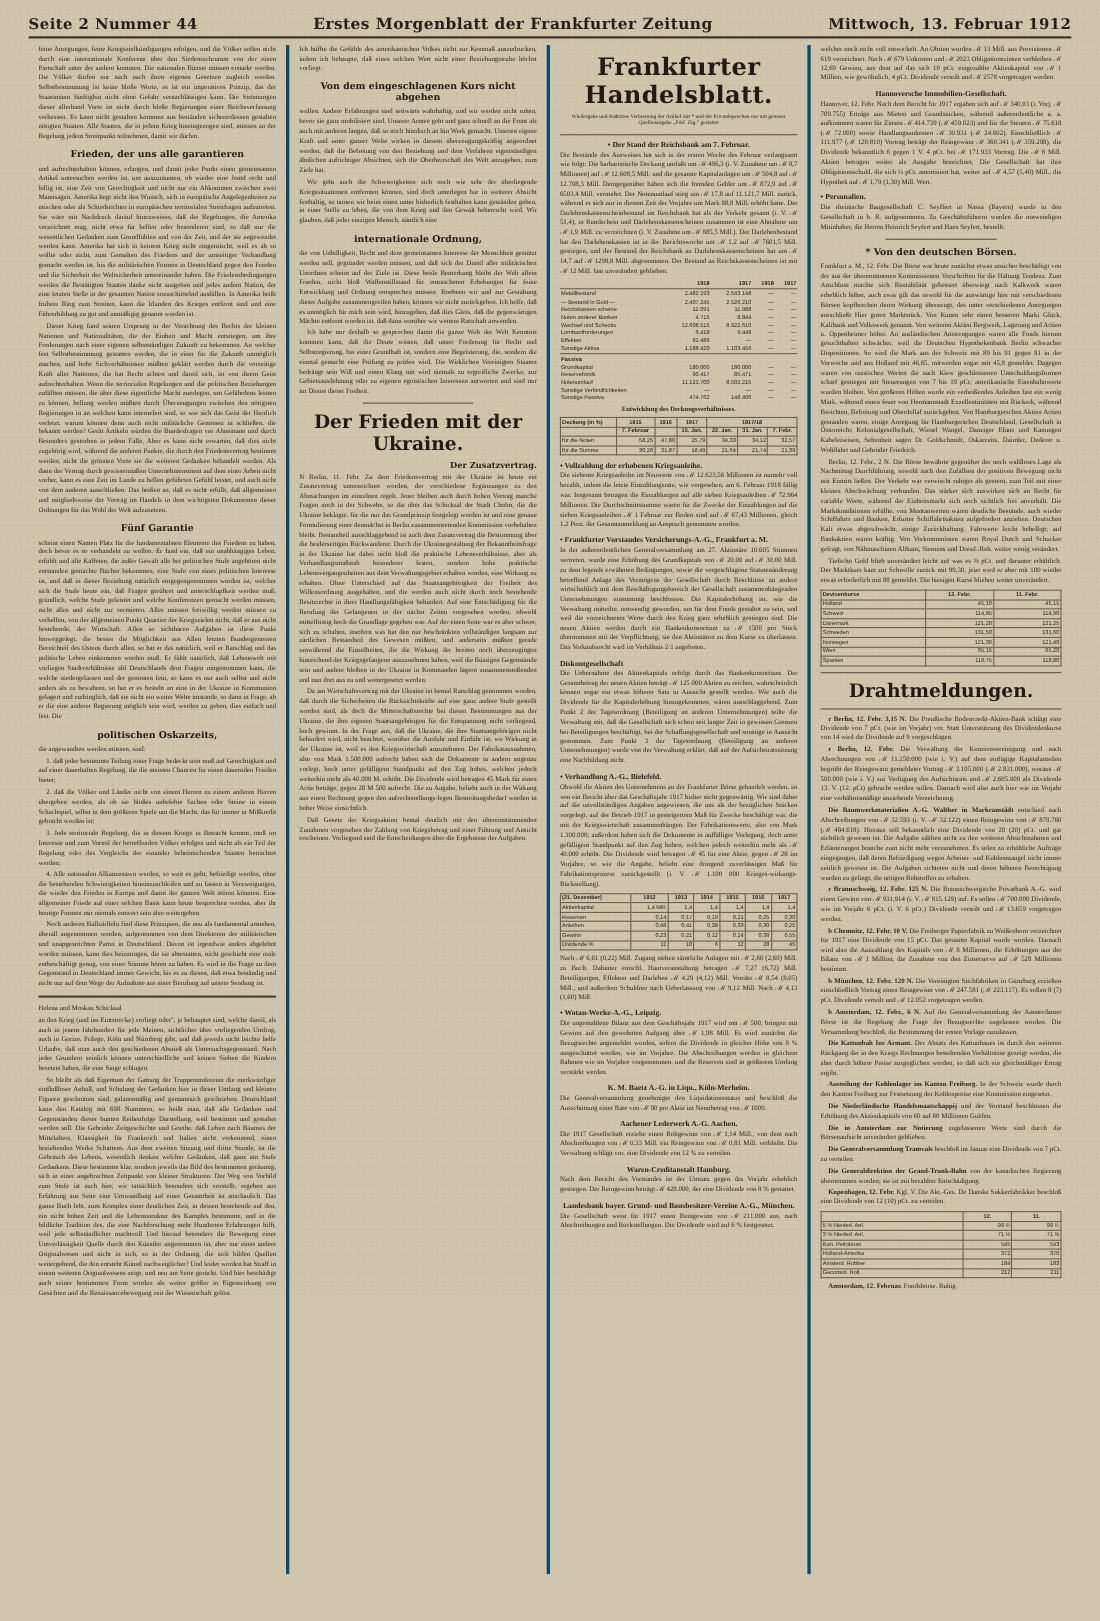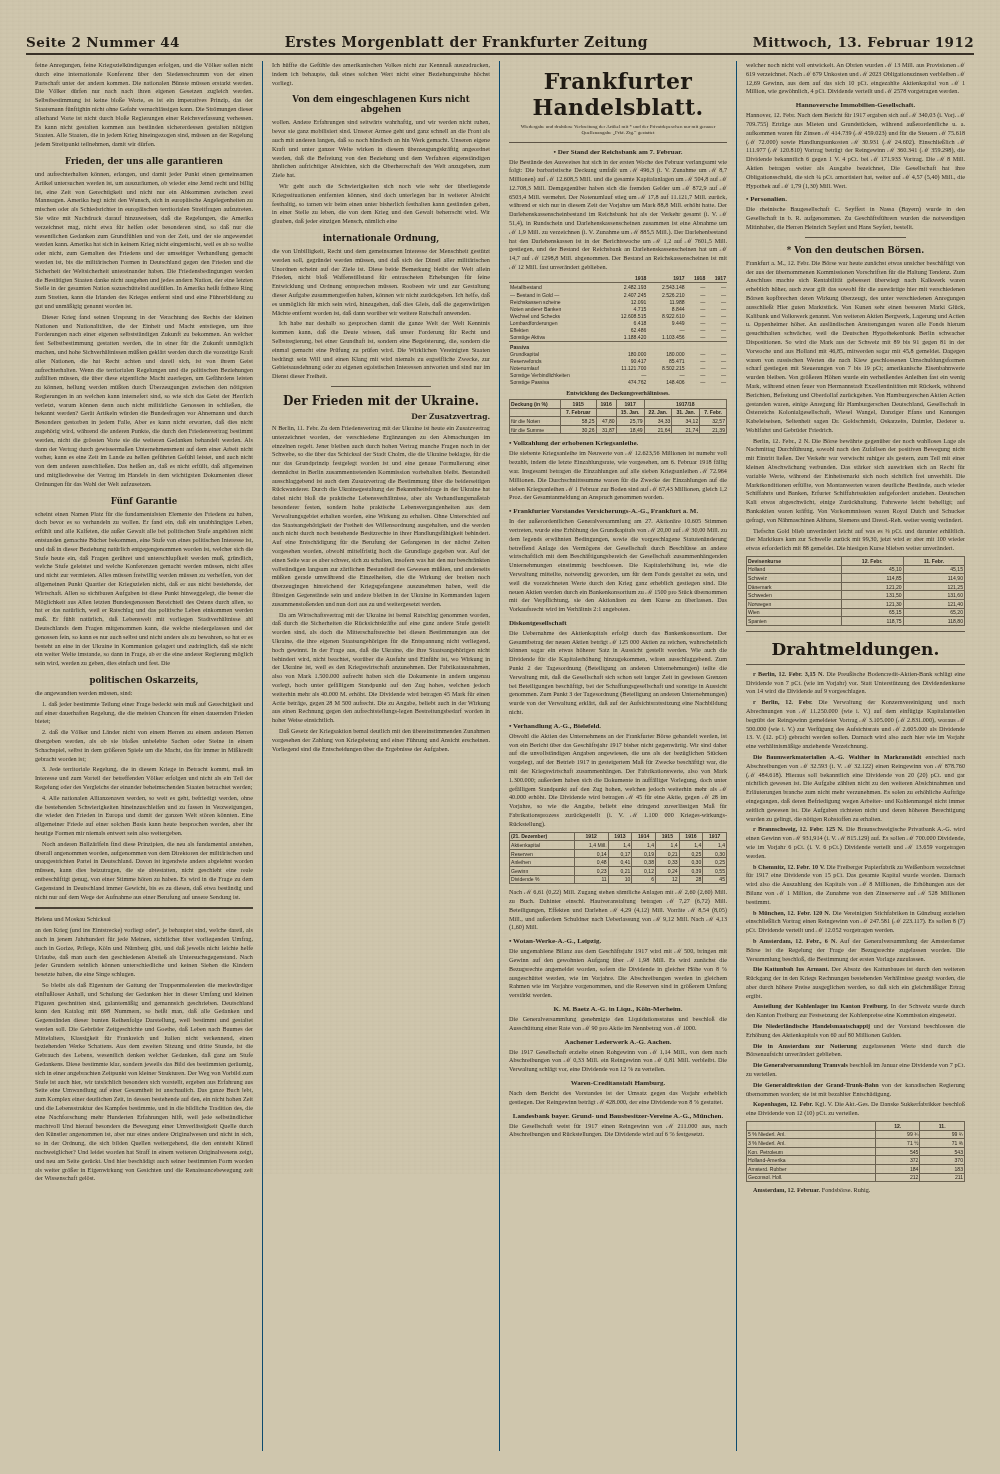--- a/index.html
+++ b/index.html
@@ -11,21 +11,21 @@
     overflow:hidden;
   }
   .page{
     position:relative;
     width:1000px;height:1174px;
     background:
       radial-gradient(ellipse at 20% 10%, rgba(255,250,235,0.35), rgba(0,0,0,0) 60%),
       radial-gradient(ellipse at 85% 85%, rgba(120,100,70,0.18), rgba(0,0,0,0) 65%),
       linear-gradient(175deg,#d8cfb6 0%,#d2c8ae 35%,#cabf a3 70%,#c9bda1 100%);
     box-sizing:border-box;
-    padding:34px 26px 18px 26px;
+    padding:14px 26px 18px 26px;
   }
   .grain{
     position:absolute;inset:0;
     background-image:
       repeating-linear-gradient(0deg, rgba(90,70,40,0.035) 0px, rgba(90,70,40,0.035) 1px, rgba(0,0,0,0) 2px, rgba(0,0,0,0) 4px),
       repeating-linear-gradient(90deg, rgba(90,70,40,0.025) 0px, rgba(90,70,40,0.025) 1px, rgba(0,0,0,0) 3px, rgba(0,0,0,0) 6px);
     pointer-events:none;
     mix-blend-mode:multiply;
     opacity:.55;
   }
@@ -46,21 +46,21 @@
   
   .cols{
     position:relative;
     display:grid;
     grid-template-columns:1fr 1fr 1fr 1fr;
     column-gap:0;
     height:1390px;
   }
   .col{
     padding:0 9px;
-    border-right:1px solid #0c4a6e;
+    border-right:3px solid #0c4a6e;
     box-sizing:border-box;
     overflow:hidden;
   }
   .col:last-child{border-right:none;}
   
   .p{
     font-size:6.2px;
     line-height:1.42;
     text-align:justify;
     margin:0 0 2px 0;
@@ -78,21 +78,21 @@
   
   .h-frak{
     font-family:"DejaVu Serif", serif;
     font-weight:bold;
     text-align:center;
     margin:7px 0 4px 0;
     color:#201b14;
   }
   .h-title-xl{font-size:22px;letter-spacing:.3px;}
   .h-title-l{font-size:17px;text-align:center;}
-  .h-title-m{font-size:12px;}
+  .h-title-m{font-size:17px;}
   .h-title-s{font-size:8.5px;}
   .h-sub{font-size:7.5px;font-weight:bold;text-align:right;margin:3px 0 3px 0;font-family:"DejaVu Serif",serif;}
   .h-left{
     font-size:7px;font-weight:bold;margin:5px 0 2px 0;
     font-family:Liberation Serif, serif;
   }
   .star{font-weight:bold;}
   
   table.fin{
     width:100%;

